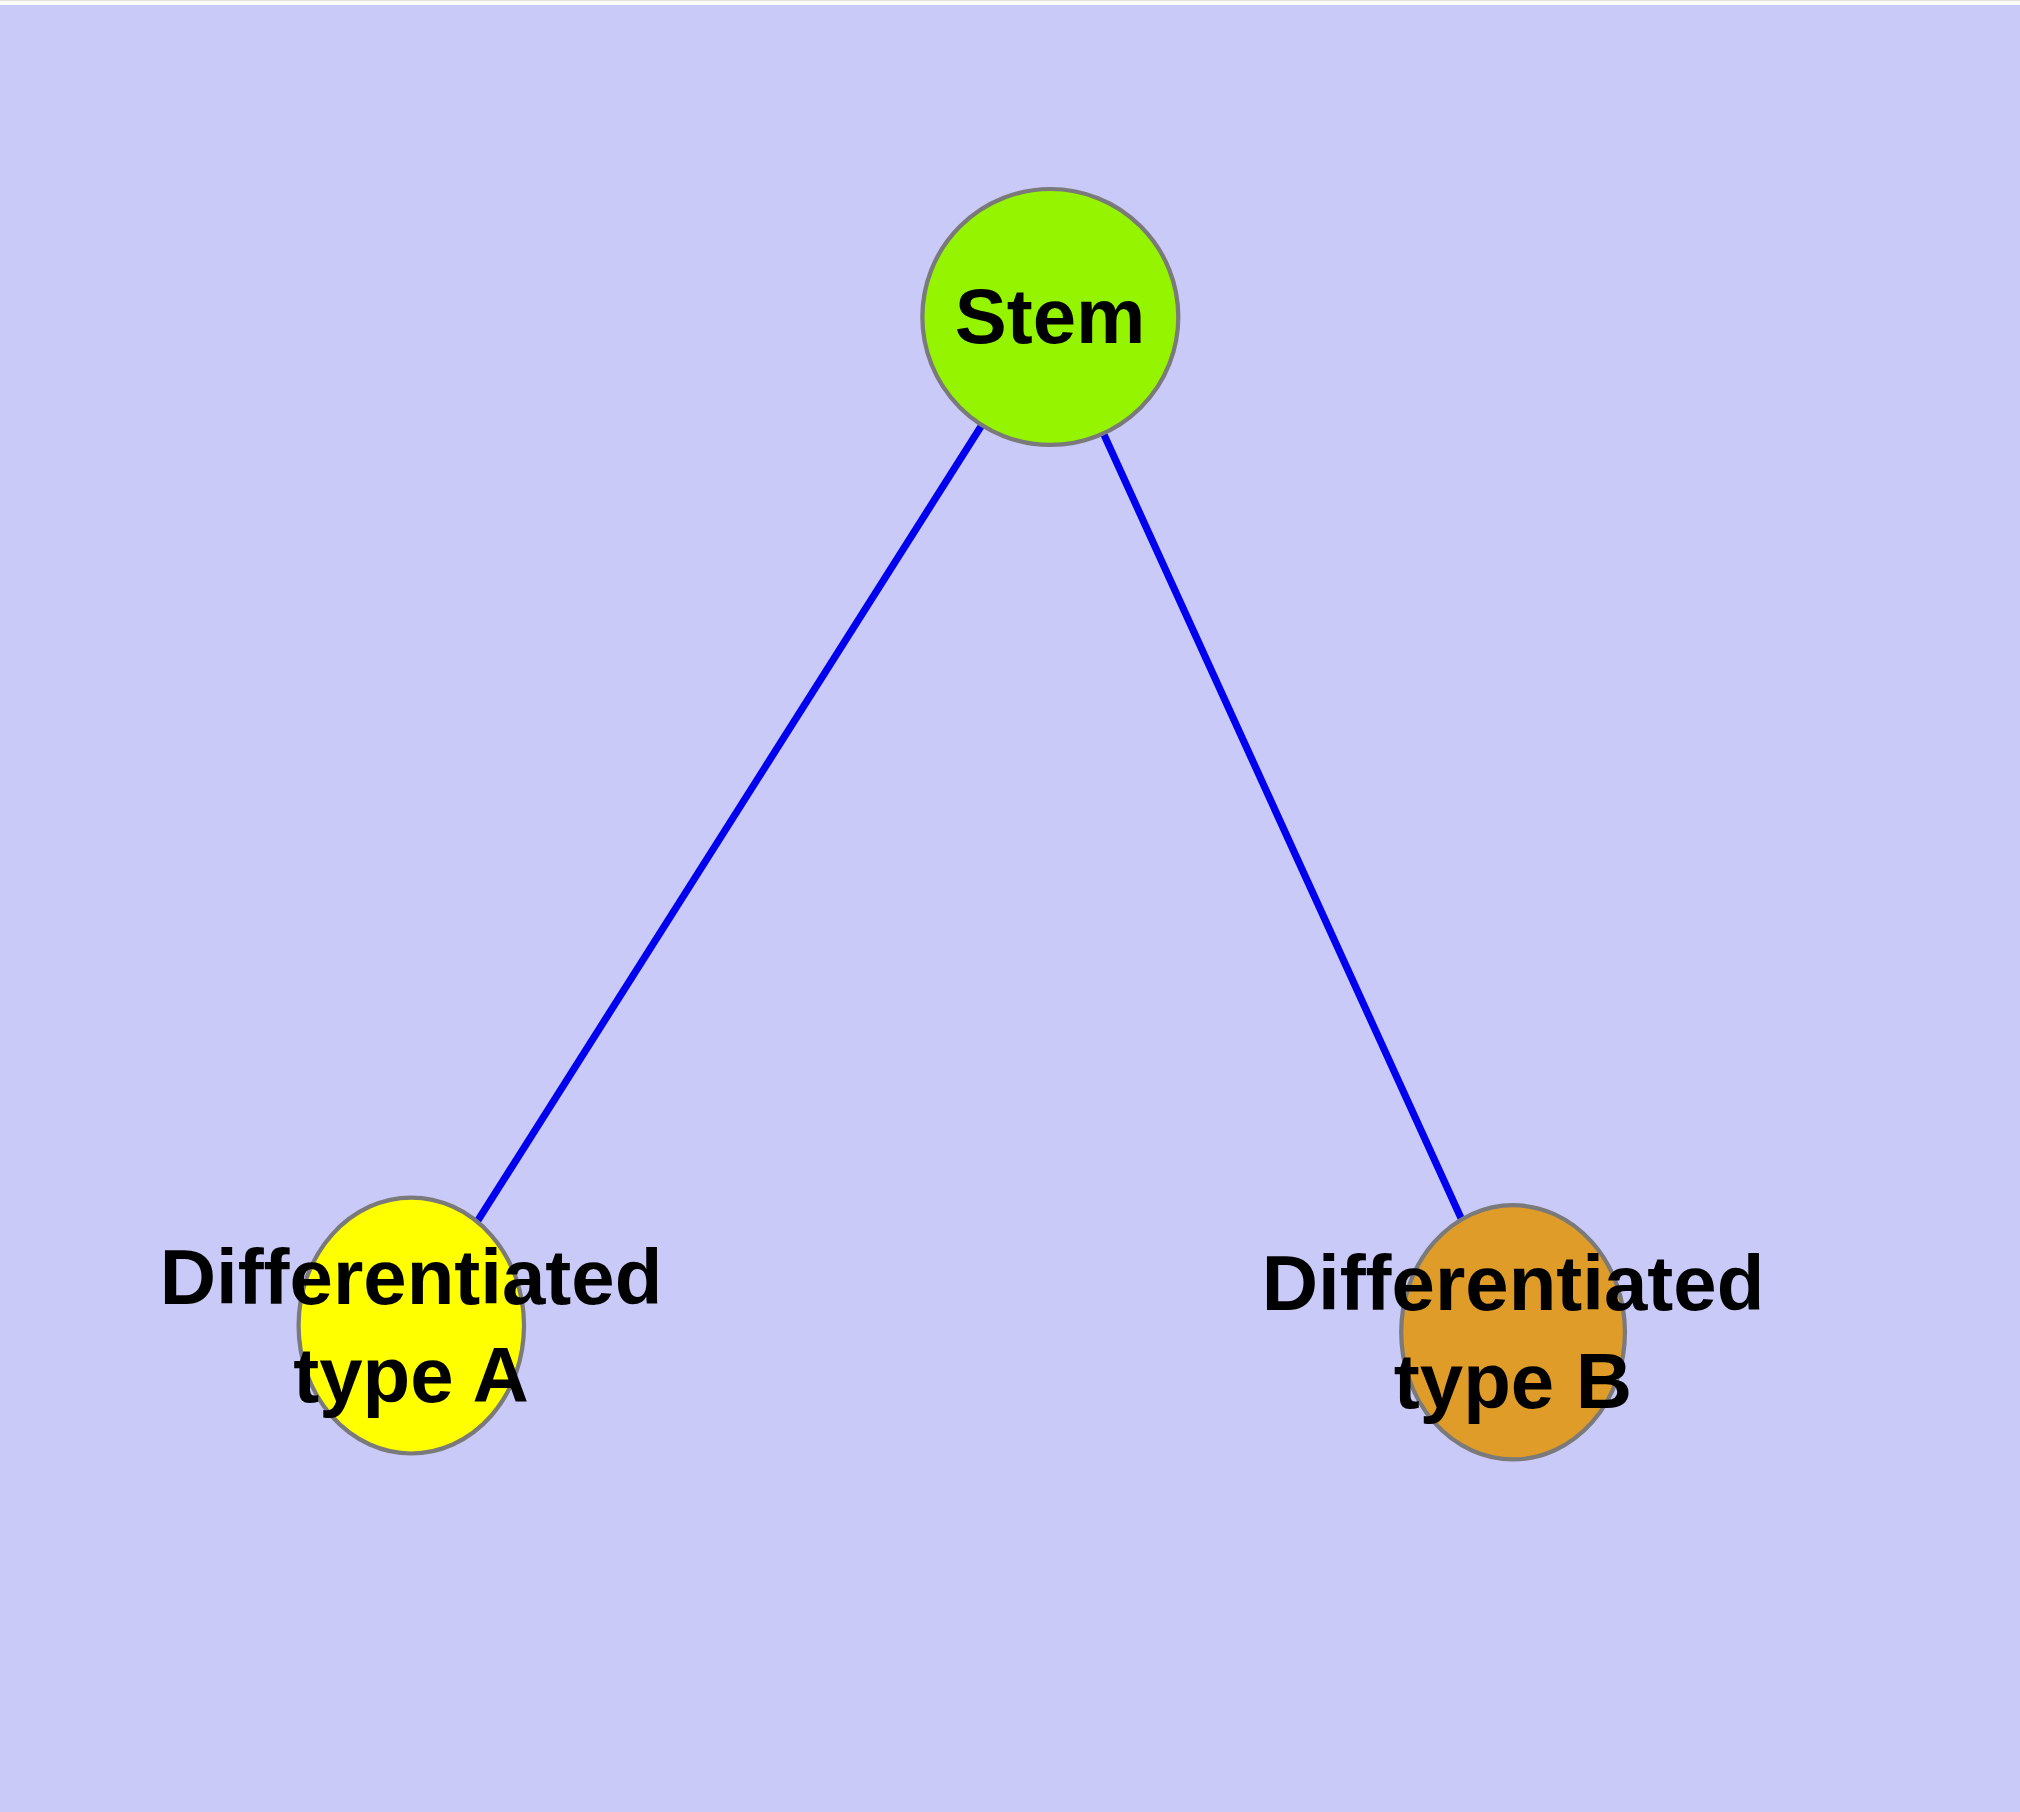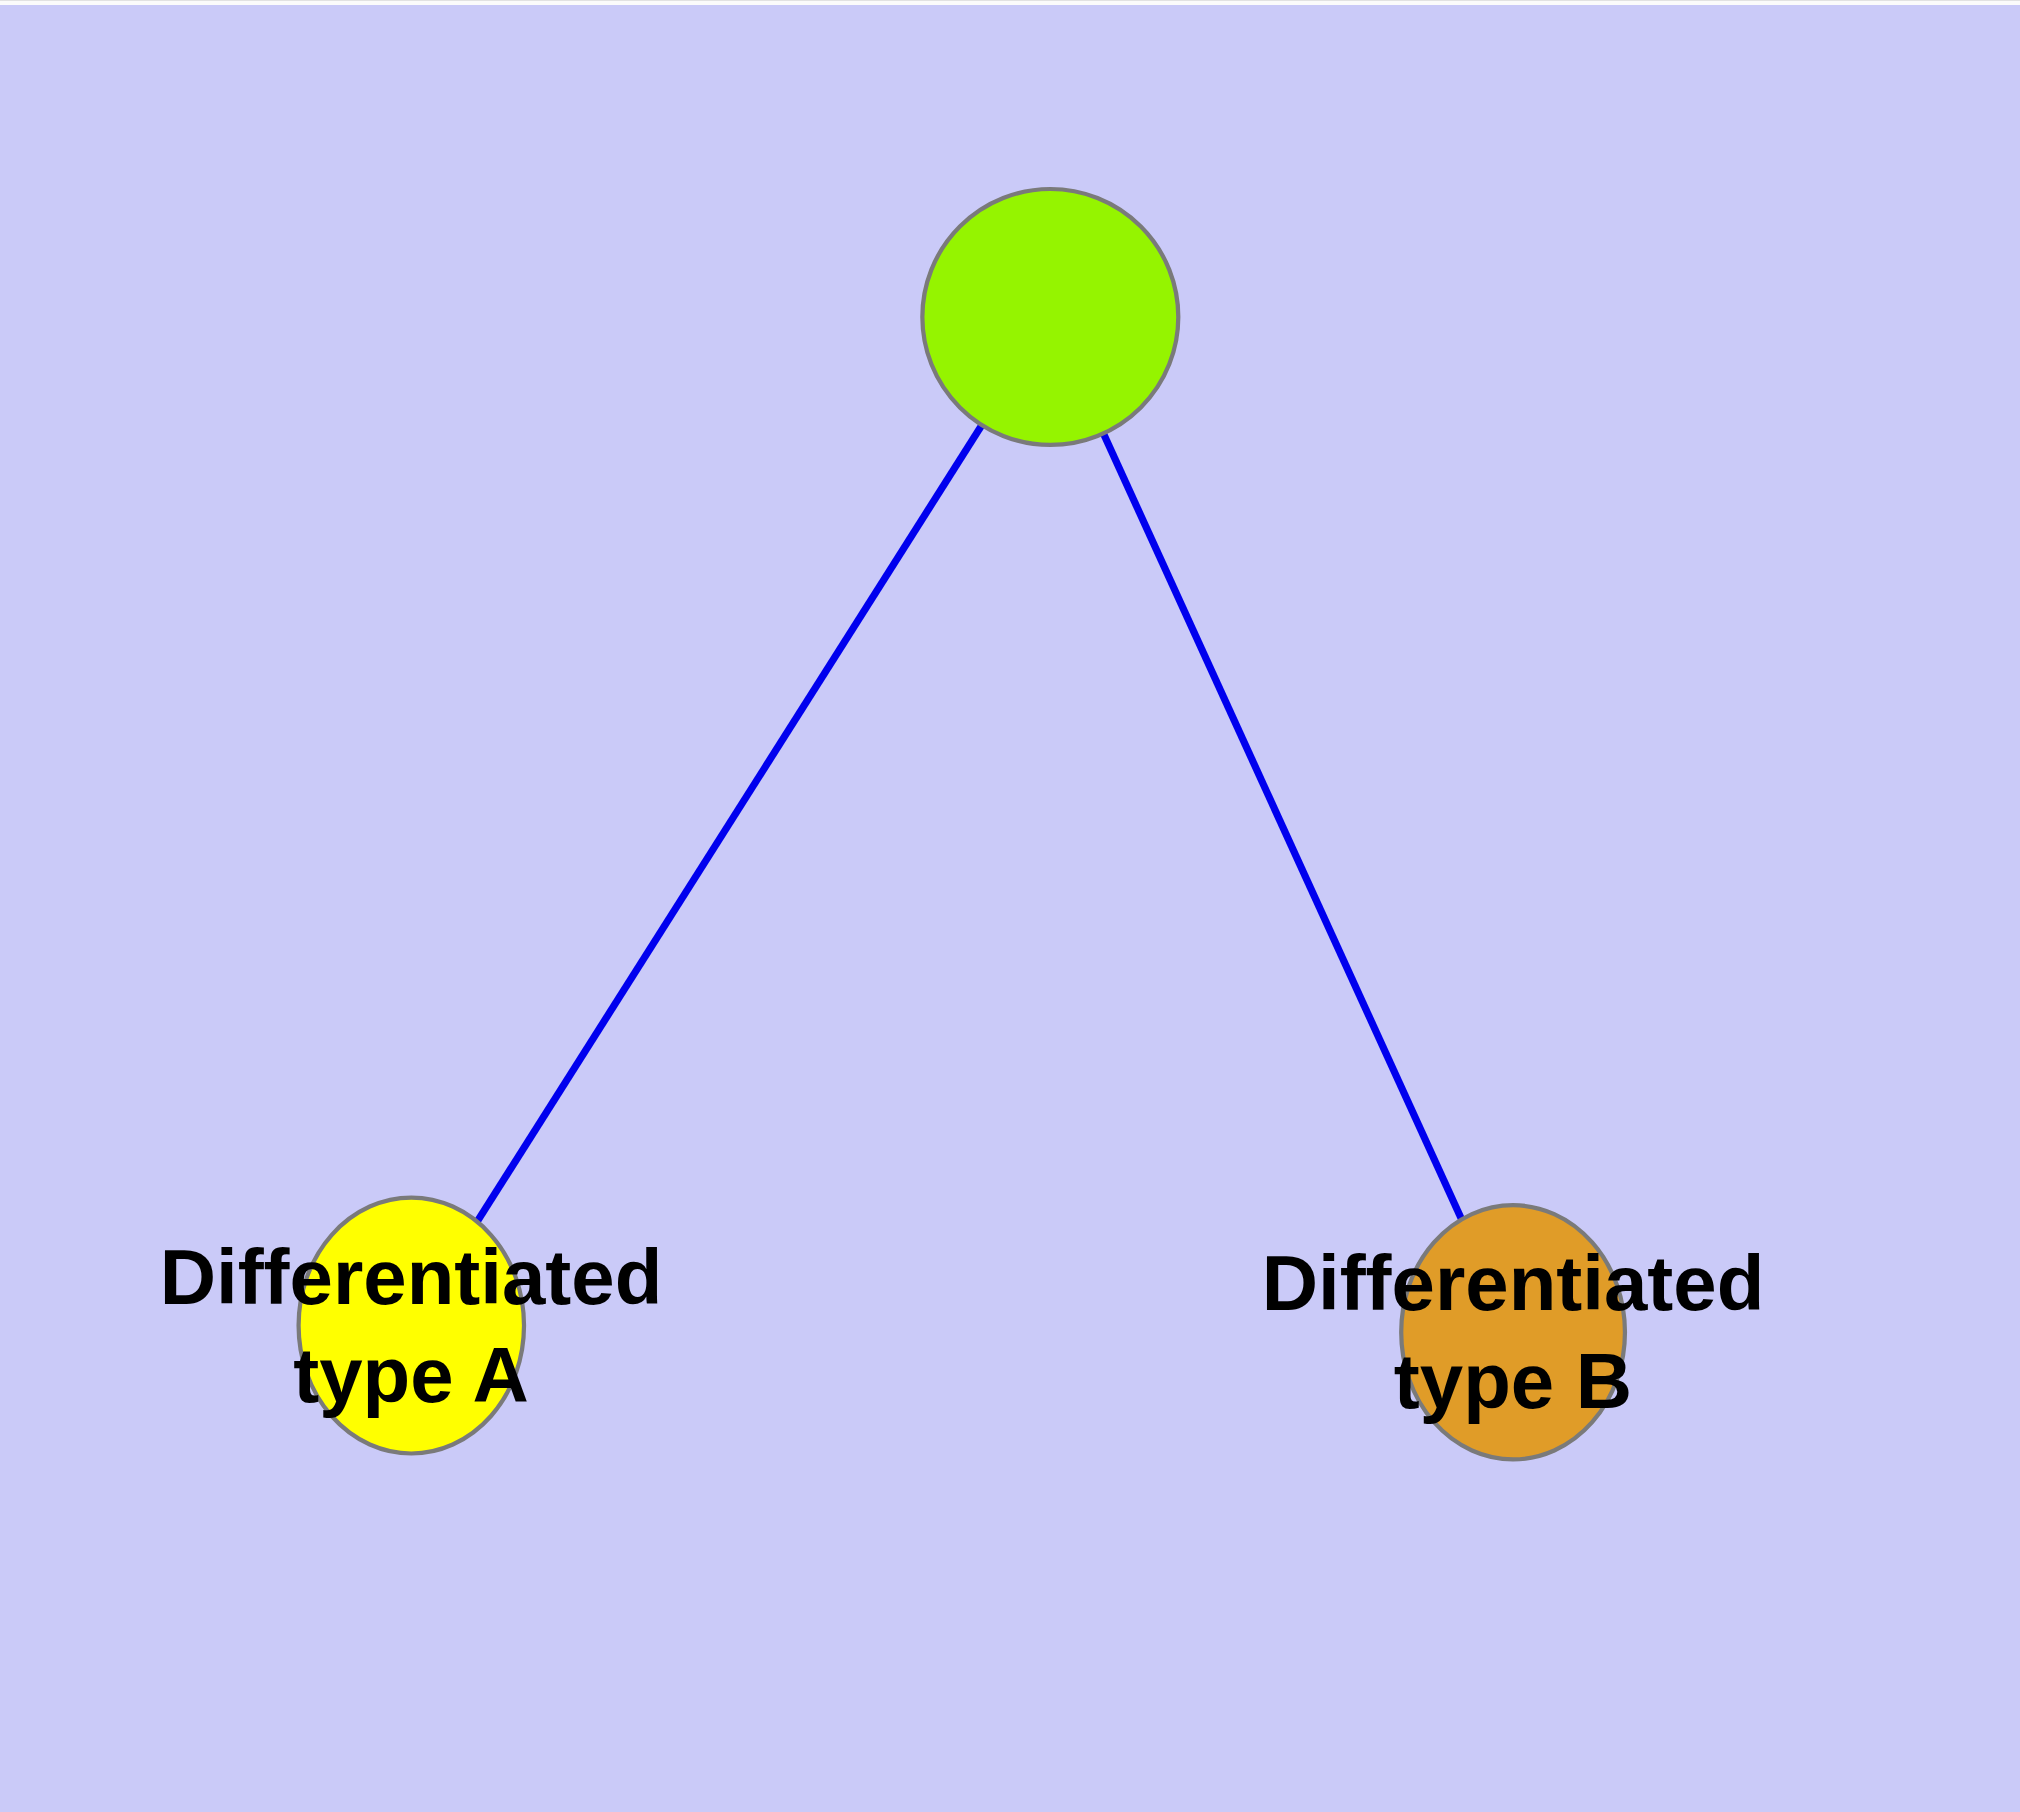--- a/index.html
+++ b/index.html
@@ -48,20 +48,21 @@
   <svg id="diagram-svg" viewBox="0 0 2384 2138" xmlns="http://www.w3.org/2000/svg">
       <line x1="1239" y1="374" x2="485" y2="1564" stroke="#0000EE" stroke-width="8.5"></line>
       <line x1="1239" y1="374" x2="1785" y2="1572" stroke="#0000EE" stroke-width="8.5"></line>
       <ellipse cx="1239" cy="374" rx="151" ry="151" fill="#95F400" stroke="#7A7A7A" stroke-width="5"></ellipse>
       <ellipse cx="485" cy="1564" rx="133" ry="151" fill="#FFFF00" stroke="#7A7A7A" stroke-width="5"></ellipse>
       <ellipse cx="1785" cy="1572" rx="132" ry="150" fill="#E09C28" stroke="#7A7A7A" stroke-width="5"></ellipse>
     </svg>
 
   <div id="top-strip" style="background: rgb(251, 251, 251);"></div>
 
+  <div class="node-label" style="left: 1050px; top: 317px; color: rgb(0, 0, 0);">Stem</div>
 
   <div class="node-label" style="left: 411px; top: 1326px; color: rgb(0, 0, 0);">Differentiated
 type A</div>
 
   <div class="node-label" style="left: 1513px; top: 1332px; color: rgb(0, 0, 0);">Differentiated
 type B</div>
 </div>
 
 
 </body></html>

